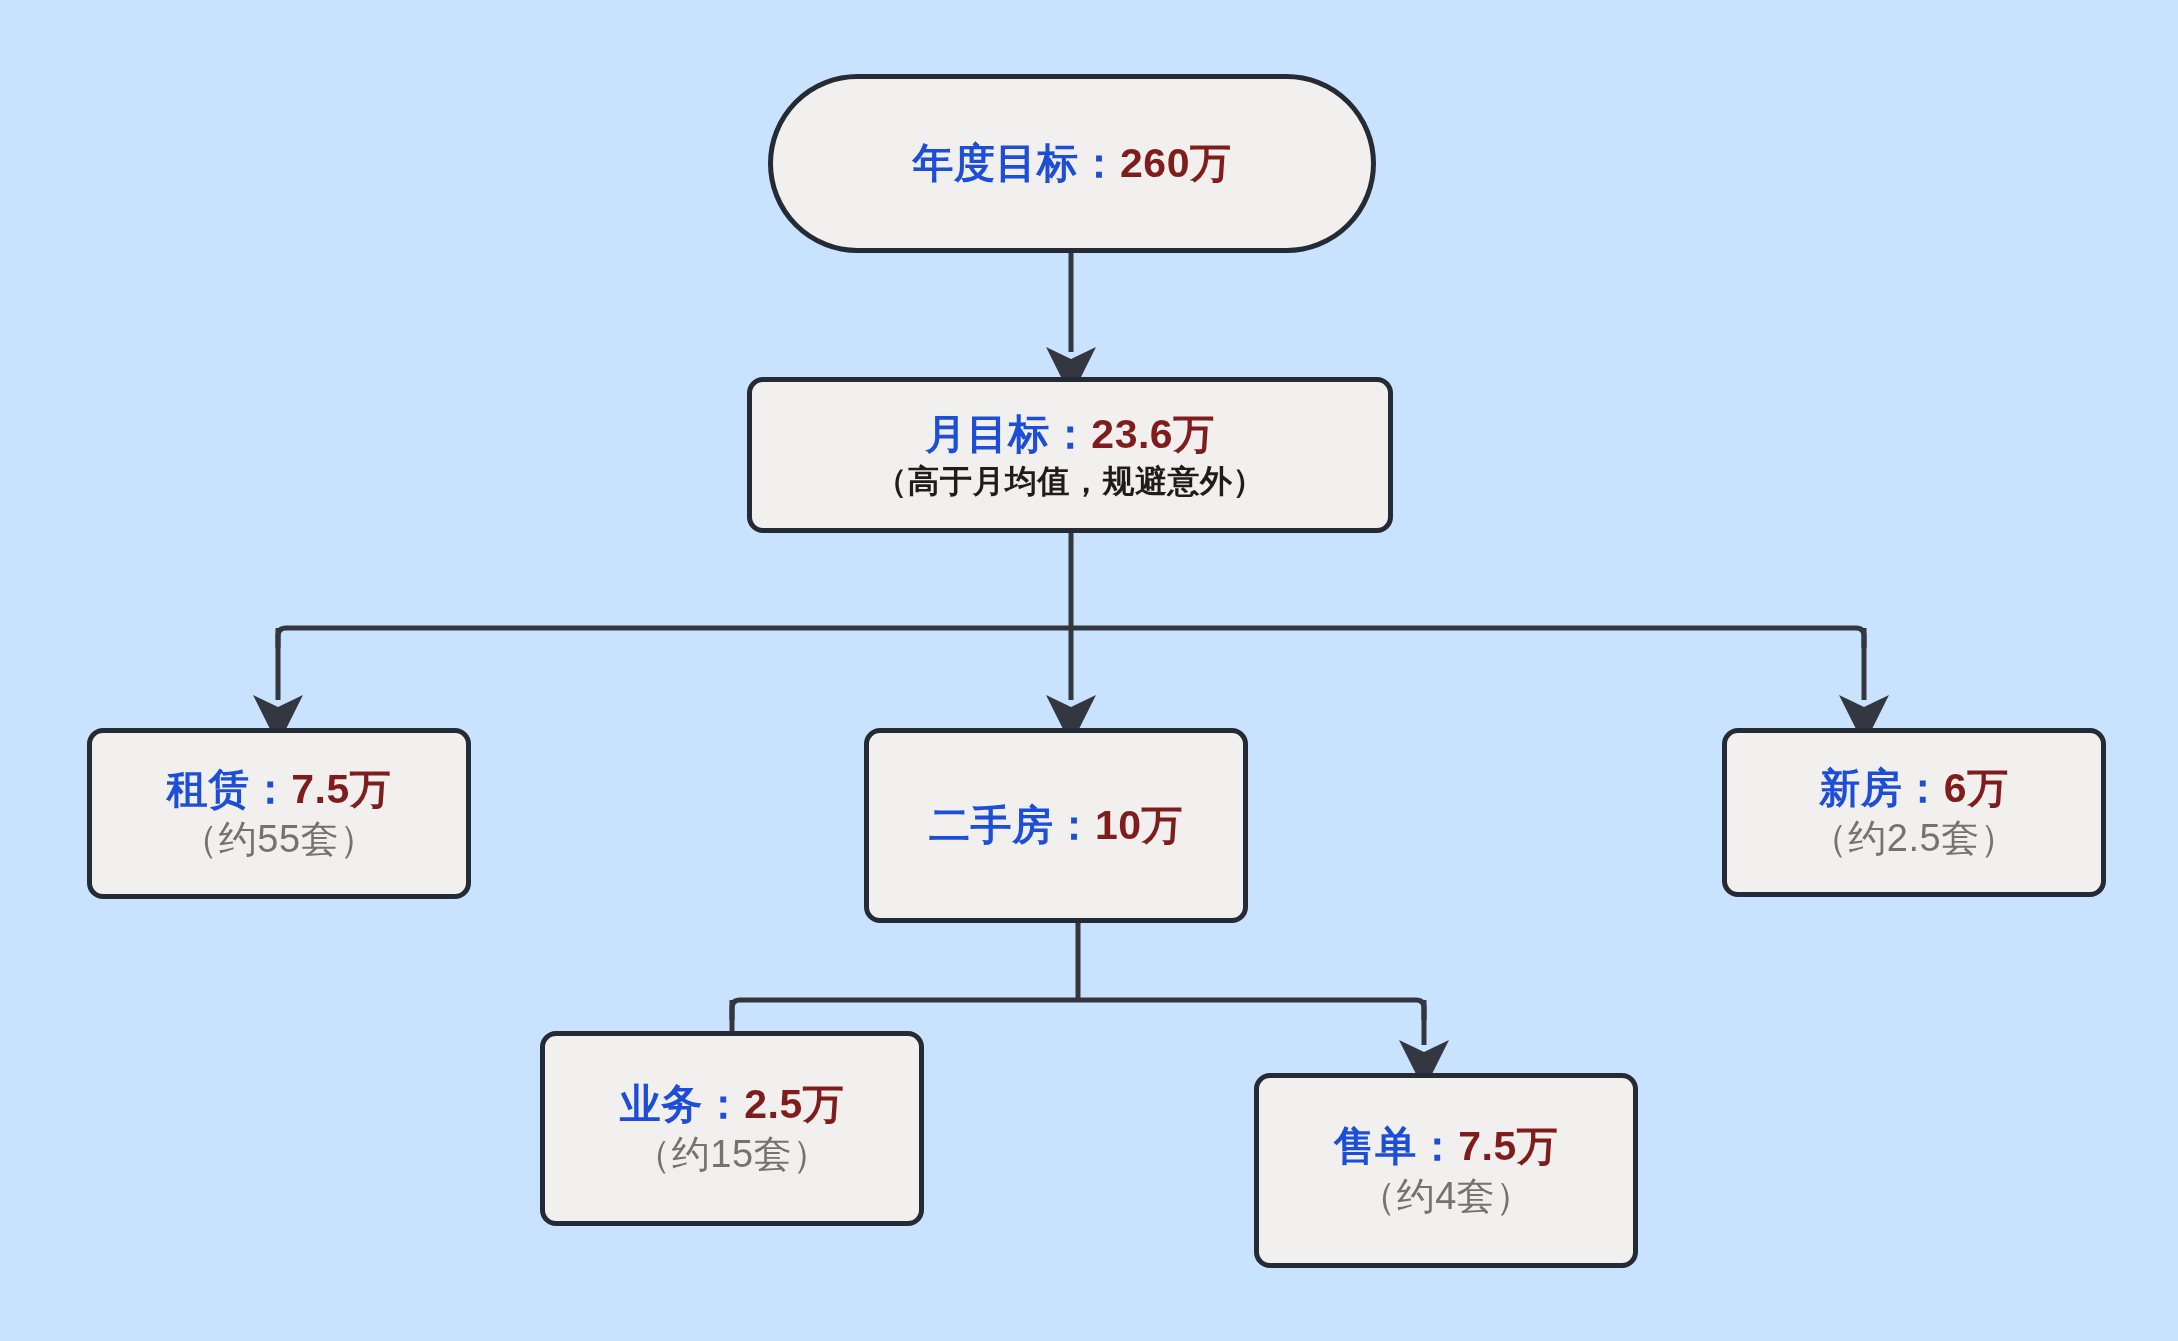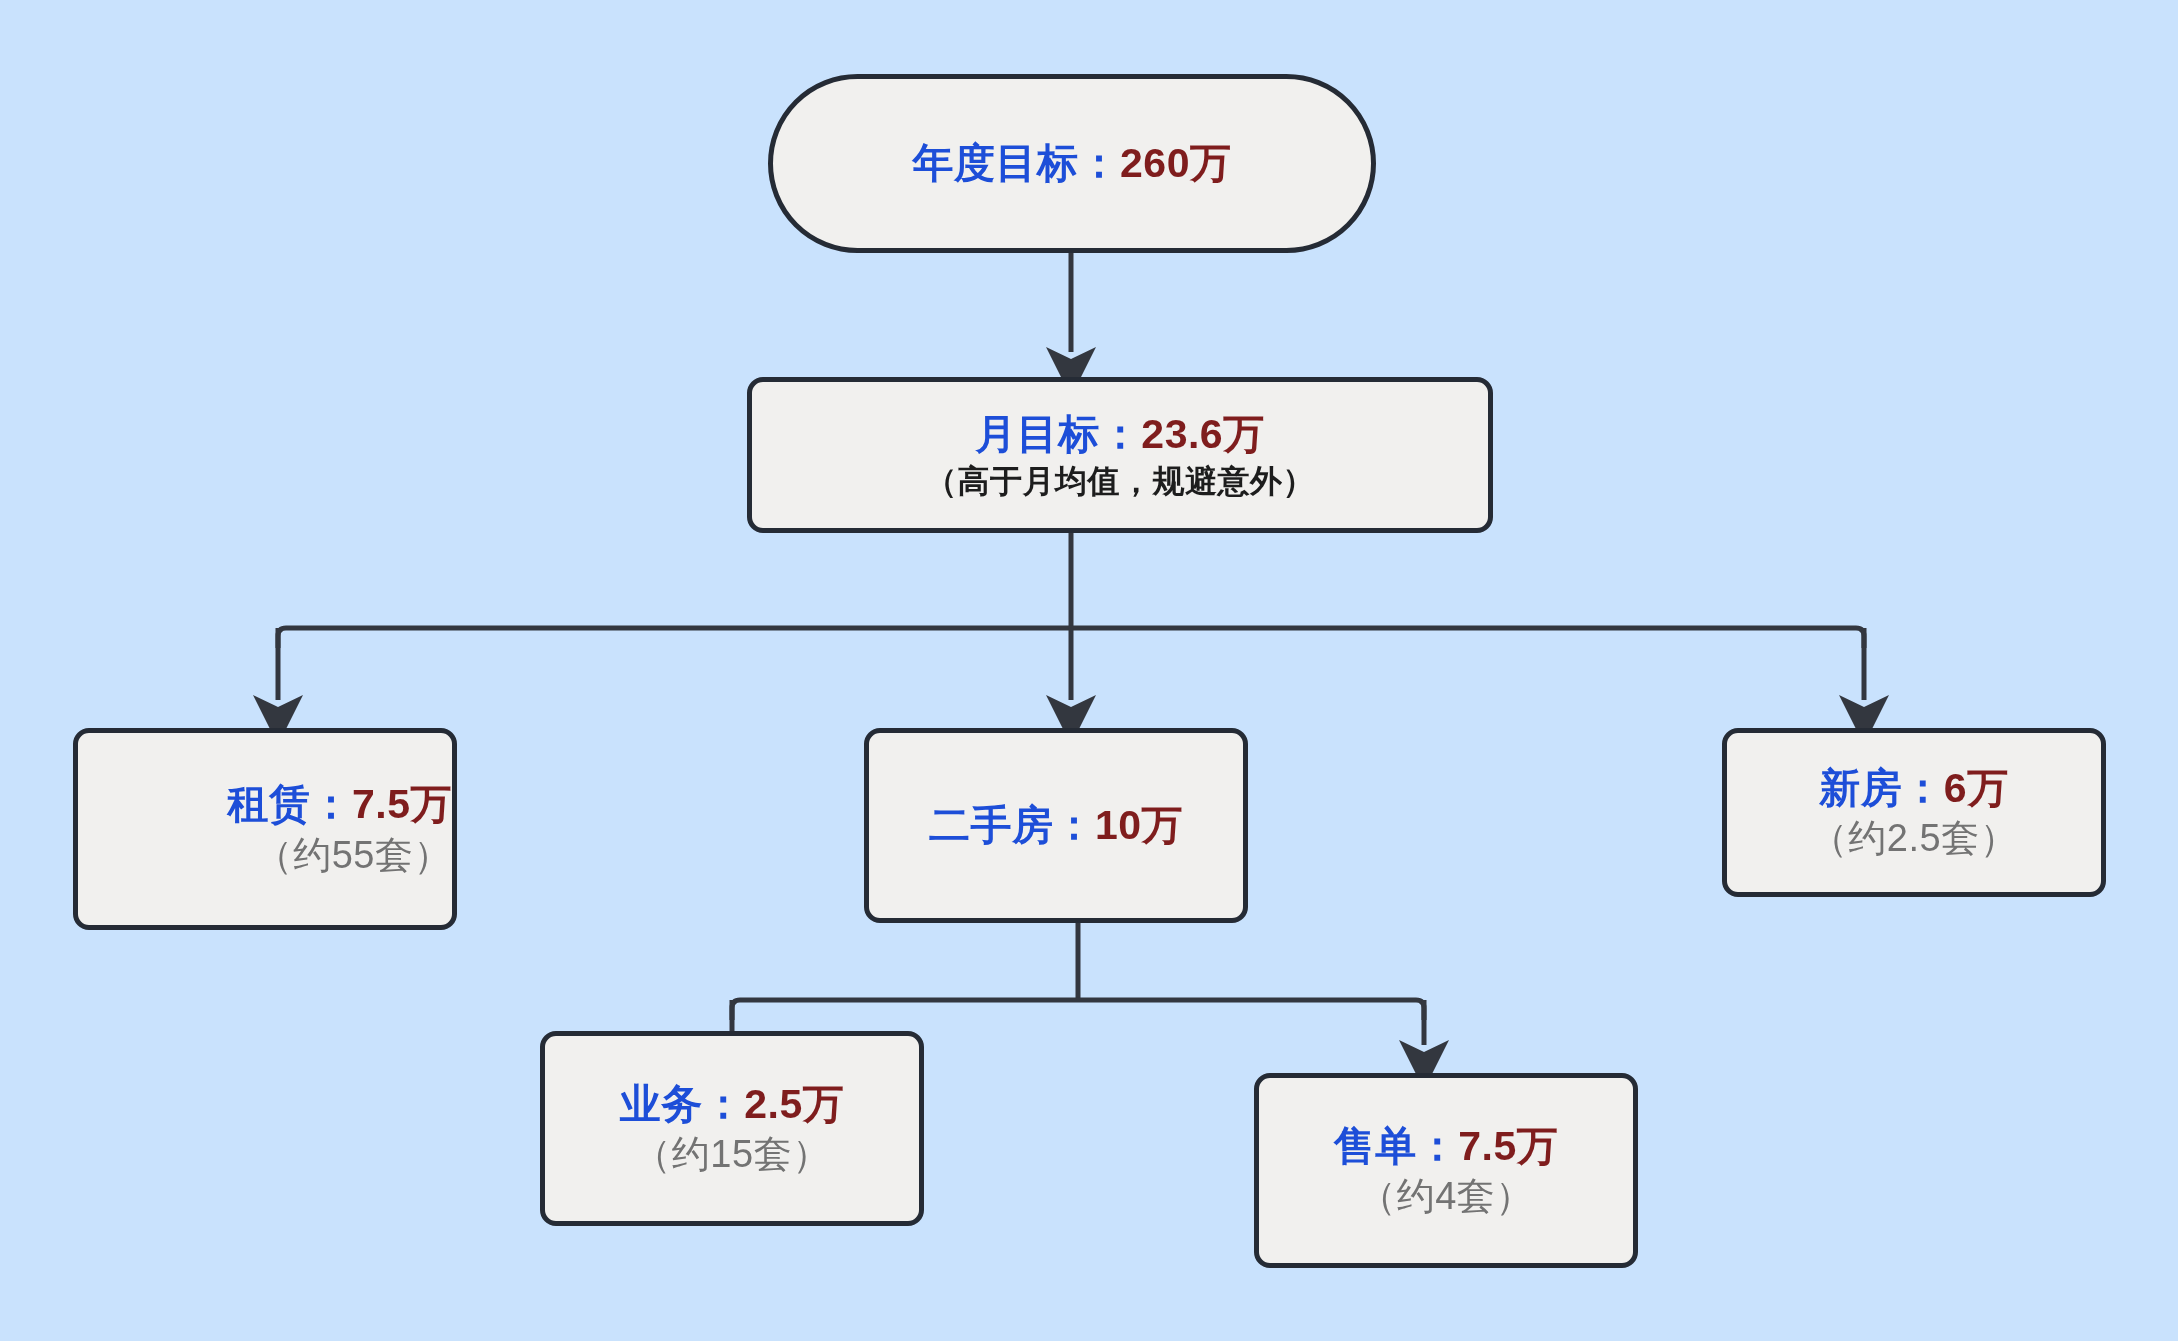--- a/index.html
+++ b/index.html
@@ -61,22 +61,22 @@
     font-size: 38px;
     letter-spacing: 0.5px;
     white-space: nowrap;
     color: #737373;
   }
   .val { color: #7f1d1d; }
   .lbl { color: #1d4ed8; }
 
   
   #node-annual   { left: 768px;  top: 74px;   width: 608px;  height: 179px; }
-  #node-monthly  { left: 747px;  top: 377px;  width: 746px;  height: 156px; }
-  #node-rental   { left: 73px;   top: 728px;  width: 384px;  height: 202px; align-items: flex-end; }
+  #node-monthly  { left: 747px;  top: 377px;  width: 646px;  height: 156px; }
+  #node-rental   { left: 87px;   top: 728px;  width: 384px;  height: 171px; }
   #node-resale   { left: 864px;  top: 728px;  width: 384px;  height: 195px; }
   #node-newhouse { left: 1722px; top: 728px;  width: 384px;  height: 169px; }
   #node-business { left: 540px;  top: 1031px; width: 384px;  height: 195px; }
   #node-sold     { left: 1254px; top: 1073px; width: 384px;  height: 195px; }
 </style>
 </head>
 <body>
 
 <div id="canvas">
 

